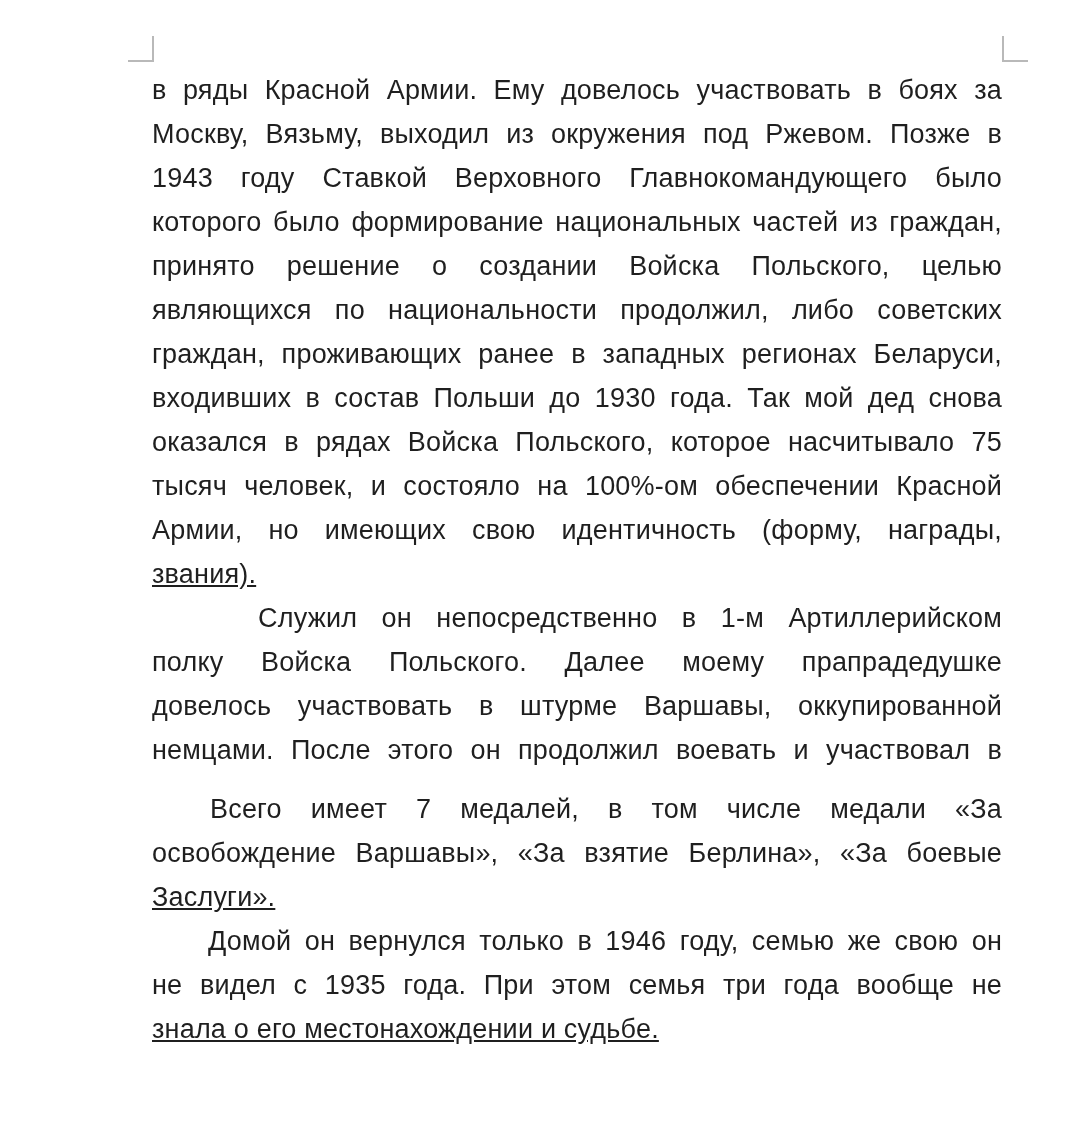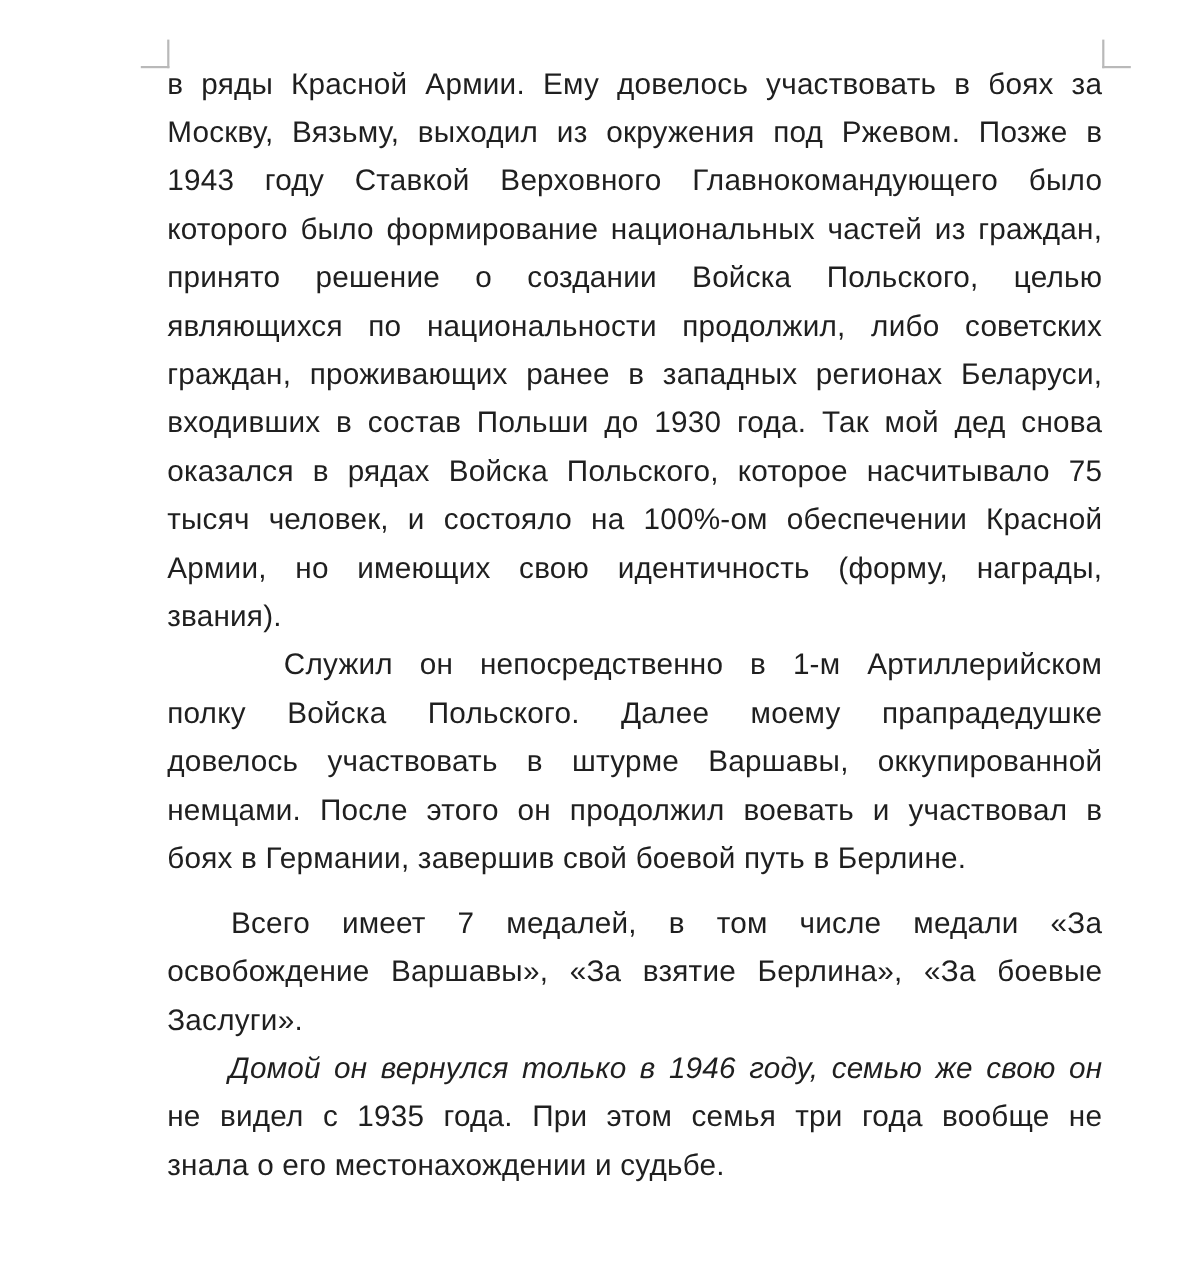--- a/index.html
+++ b/index.html
@@ -31,40 +31,41 @@
     border-bottom: 2px solid #b9b9b9;
   }
   .crop.tr {
     left: 1002px;              
     border-left: 2px solid #b9b9b9;
     border-bottom: 2px solid #b9b9b9;
   }
   .textblock {
     position: absolute;
     left: 152px;
-    top: 54px;
+    top: 68px;
     width: 850px;
     color: #1f1f1f;
     font-size: 27px;
     letter-spacing: 0.2px;
   }
   .line {
     height: 44px;
     line-height: 44px;
     text-align: justify;
     text-align-last: justify;
     overflow: visible;
   }
   .line.end {                   
     text-align: center;
     text-align-last: left;
+    text-decoration: underline;
   }
   .ind1 { text-indent: 106px; } 
   .ind2 { text-indent: 58px; margin-top: 15px; }  
-  .ind3 { text-indent: 56px; font-style: italic; }  
+  .ind3 { text-indent: 56px; }  
 </style>
 </head>
 <body>
 
 <div class="page">
 
   <div class="crop tl"></div>
   <div class="crop tr"></div>
 
   <div class="textblock">
@@ -77,21 +78,20 @@
     <div class="line">граждан, проживающих ранее в западных регионах Беларуси,</div>
     <div class="line">входивших в состав Польши до 1930 года. Так мой дед снова</div>
     <div class="line">оказался в рядах Войска Польского, которое насчитывало 75</div>
     <div class="line">тысяч человек, и состояло на 100%-ом обеспечении Красной</div>
     <div class="line">Армии, но имеющих свою идентичность (форму, награды,</div>
     <div class="line end">звания).</div>
     <div class="line ind1">Служил он непосредственно в 1-м Артиллерийском</div>
     <div class="line">полку Войска Польского. Далее моему прапрадедушке</div>
     <div class="line">довелось участвовать в штурме Варшавы, оккупированной</div>
     <div class="line">немцами. После этого он продолжил воевать и участвовал в</div>
-    <div class="line end">боях в Германии, завершив свой боевой путь в Берлине.</div>
     <div class="line ind2">Всего имеет 7 медалей, в том числе медали «За</div>
     <div class="line">освобождение Варшавы», «За взятие Берлина», «За боевые</div>
     <div class="line end">Заслуги».</div>
     <div class="line ind3">Домой он вернулся только в 1946 году, семью же свою он</div>
     <div class="line">не видел с 1935 года. При этом семья три года вообще не</div>
     <div class="line end">знала о его местонахождении и судьбе.</div>
   </div>
 
 </div>
 

